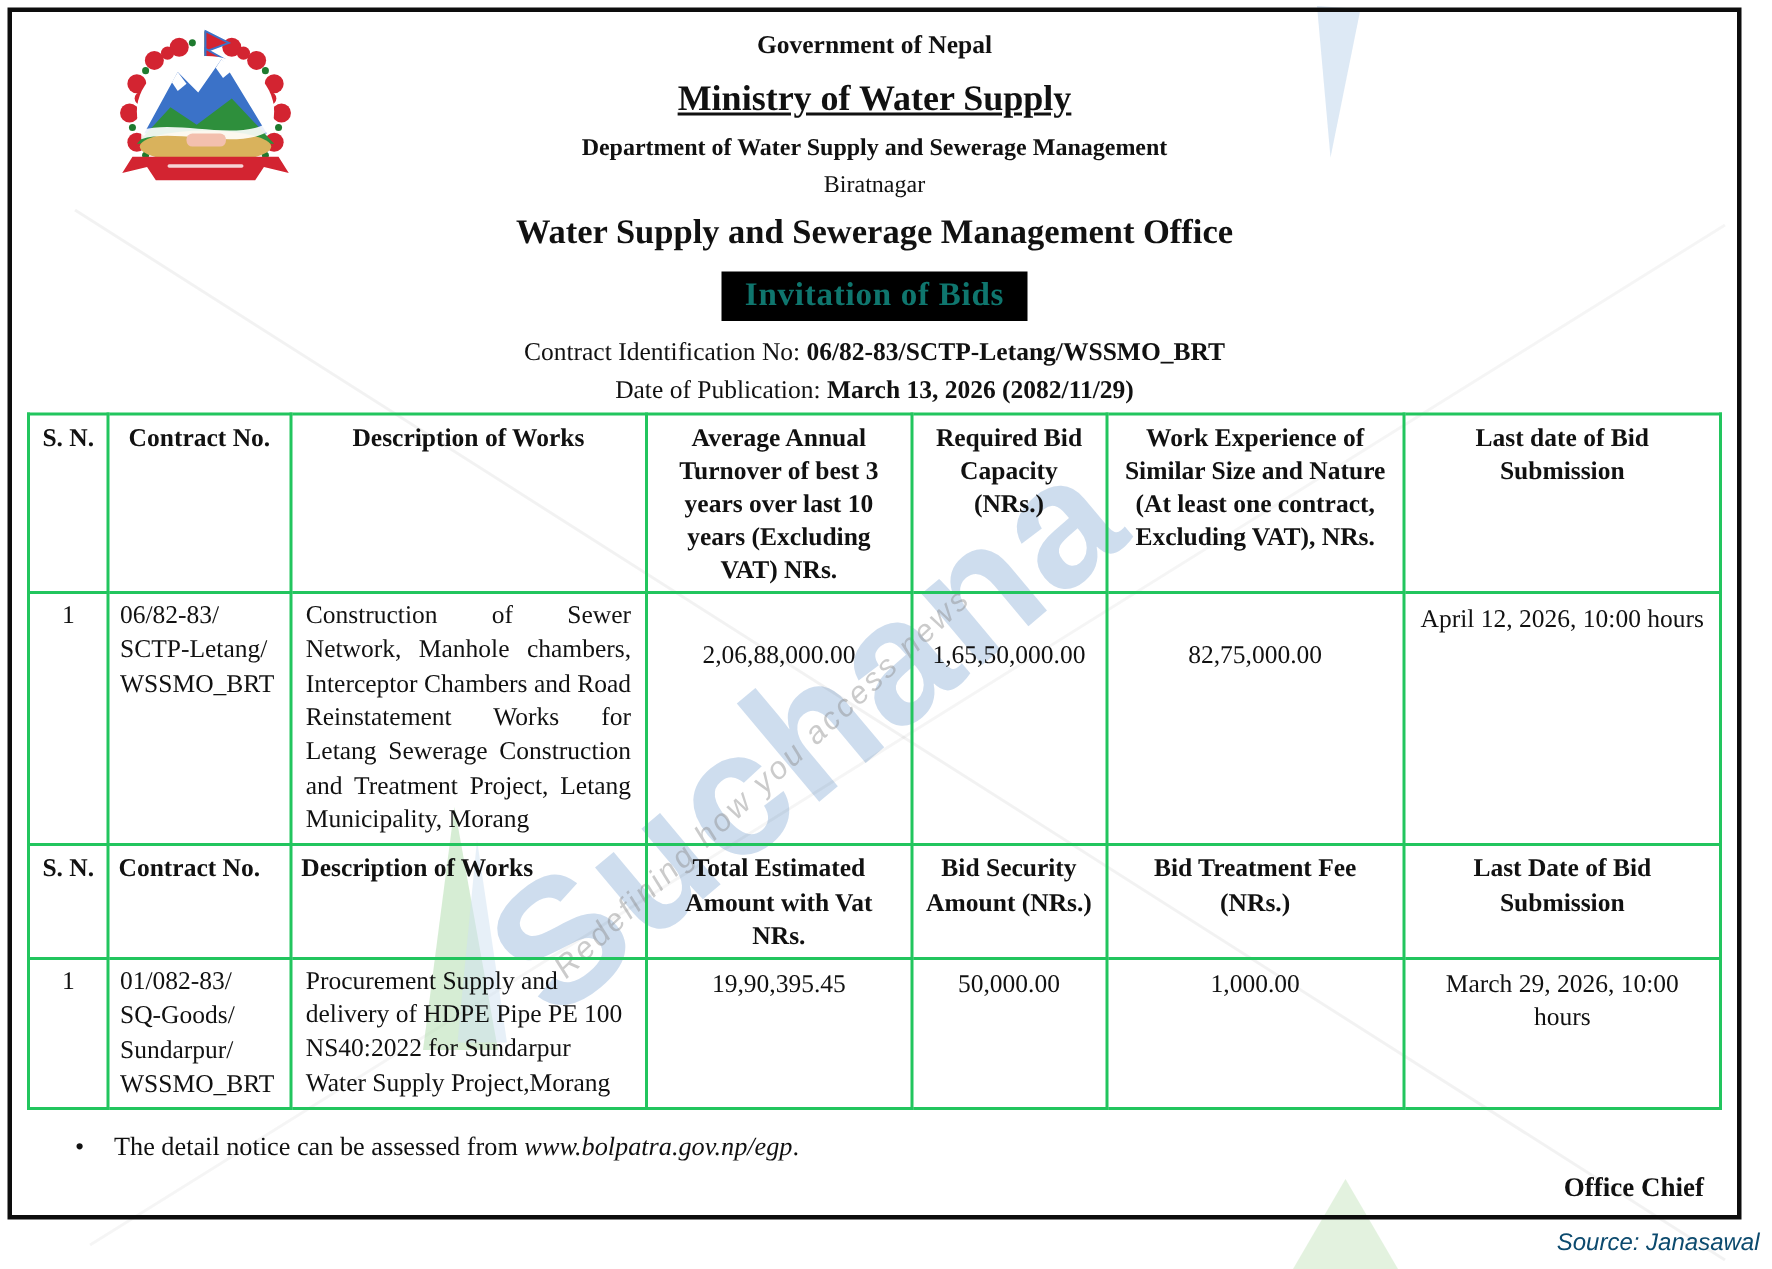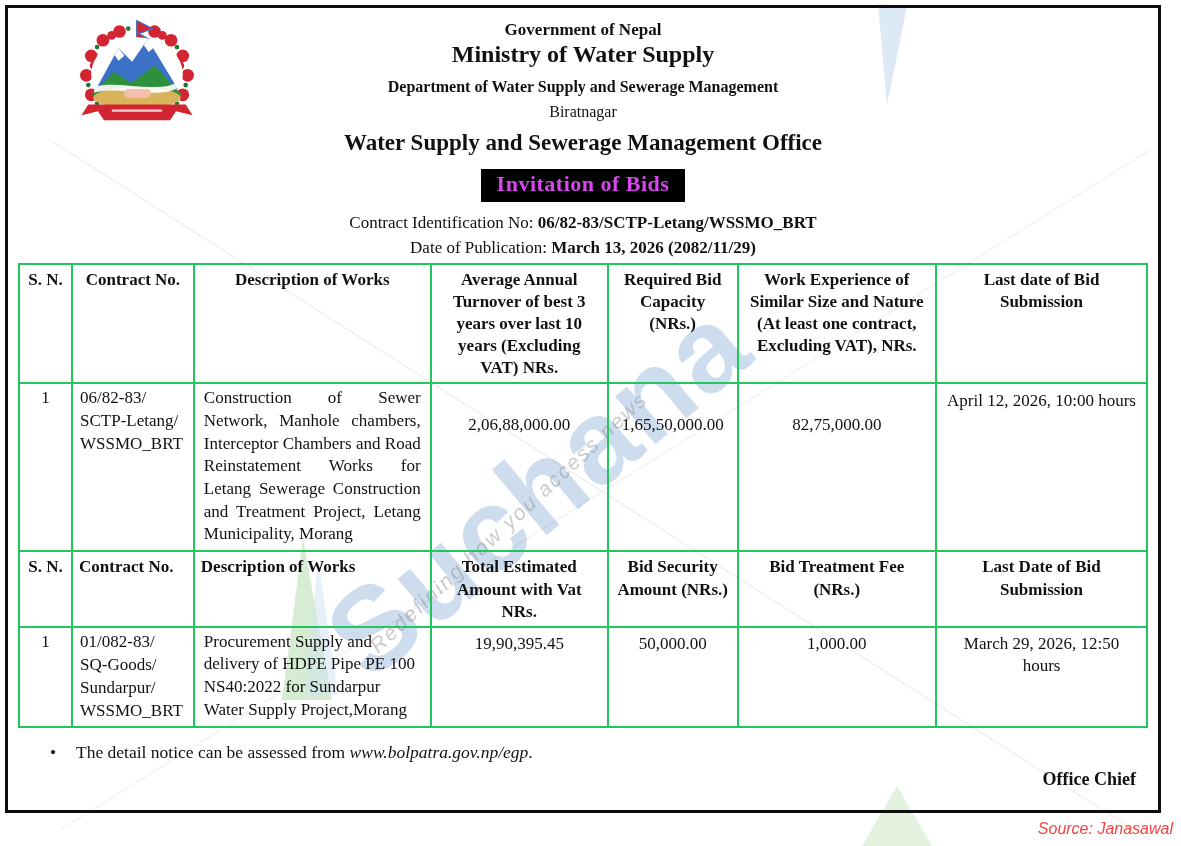--- a/index.html
+++ b/index.html
@@ -7,27 +7,27 @@
     width:1181px;height:846px;position:relative;background:#ffffff;
     font-family:"Liberation Serif", serif;color:#111;overflow:hidden;
   }
   .frame{
     position:absolute;left:5px;top:5px;width:1156px;height:808px;
     border:3px solid #0d0d0d;box-sizing:border-box;
     padding:0 10px;z-index:2;
   }
   .centered{text-align:center;}
   .gov{font-size:17px;font-weight:bold;margin-top:12px;}
-  .ministry{font-size:24px;font-weight:bold;margin-top:1px;}
+  .ministry{font-size:24px;font-weight:bold;margin-top:13px;text-decoration:underline;}
   .department{font-size:16px;font-weight:bold;margin-top:10px;}
   .office{font-size:23px;font-weight:bold;margin-top:9px;}
   .place{font-size:16px;margin-top:7px;}
   .titlebar{text-align:center;margin-top:13px;}
   .titlebox{
-    display:inline-block;background:#000;color:#d946ef;
+    display:inline-block;background:#000;color:#0f766e;
     font-size:22px;font-weight:bold;padding:2px 16px 5px;
     letter-spacing:.5px;
   }
   .idline,.dateline{text-align:center;font-size:17px;}
   .idline{margin-top:11px;}
   .dateline{margin-top:5px;}
   .idline b,.dateline b{font-weight:bold;}
   .intro{font-size:17.5px;margin-top:7px;}
   table{
     border-collapse:collapse;table-layout:fixed;width:100%;
@@ -59,21 +59,21 @@
   .t2{margin-top:0;}
   .t2-wrap{margin-top:-2px;}
   .note{font-size:17.5px;margin-top:14px;padding-left:32px;}
   .note .bullet{display:inline-block;width:26px;}
   .note i{font-style:italic;}
   .signature{text-align:right;font-size:18px;font-weight:bold;
     margin-top:6px;padding-right:12px;}
   .source{
     position:absolute;right:8px;top:820px;z-index:3;
     font-family:"Liberation Sans", sans-serif;font-style:italic;
-    font-size:16px;color:#ef4444;
+    font-size:16px;color:#0c4a6e;
   }
   
   .wm{position:absolute;z-index:1;pointer-events:none;}
   .wm-brand{
     left:300px;top:600px;transform:rotate(-40deg);transform-origin:0 0;
     font-family:"Liberation Sans", sans-serif;font-weight:bold;
     font-size:118px;letter-spacing:2px;color:rgba(125,165,210,0.38);
     white-space:nowrap;
   }
   .wm-tagline{
@@ -230,21 +230,21 @@
     <tr class="t2-row">
       <td class="sn">1</td>
       <td class="contract">01/082-83/
 SQ-Goods/
 Sundarpur/
 WSSMO_BRT</td>
       <td class="desc-left">Procurement Supply and delivery of HDPE Pipe PE 100 NS40:2022 for Sundarpur Water Supply Project,Morang</td>
       <td class="num-top">19,90,395.45</td>
       <td class="num-top">50,000.00</td>
       <td class="num-top">1,000.00</td>
-      <td class="num-top">March 29, 2026, 12:50 hours</td>
+      <td class="num-top">March 29, 2026, 10:00 hours</td>
     </tr>
   </tbody>
       </table>
   </div>
 
   <div class="note">
     <span class="bullet">•</span><span>The detail notice can be assessed from </span><i>www.bolpatra.gov.np/egp</i><span>.</span>
   </div>
 
   <div class="signature">Office Chief</div>

